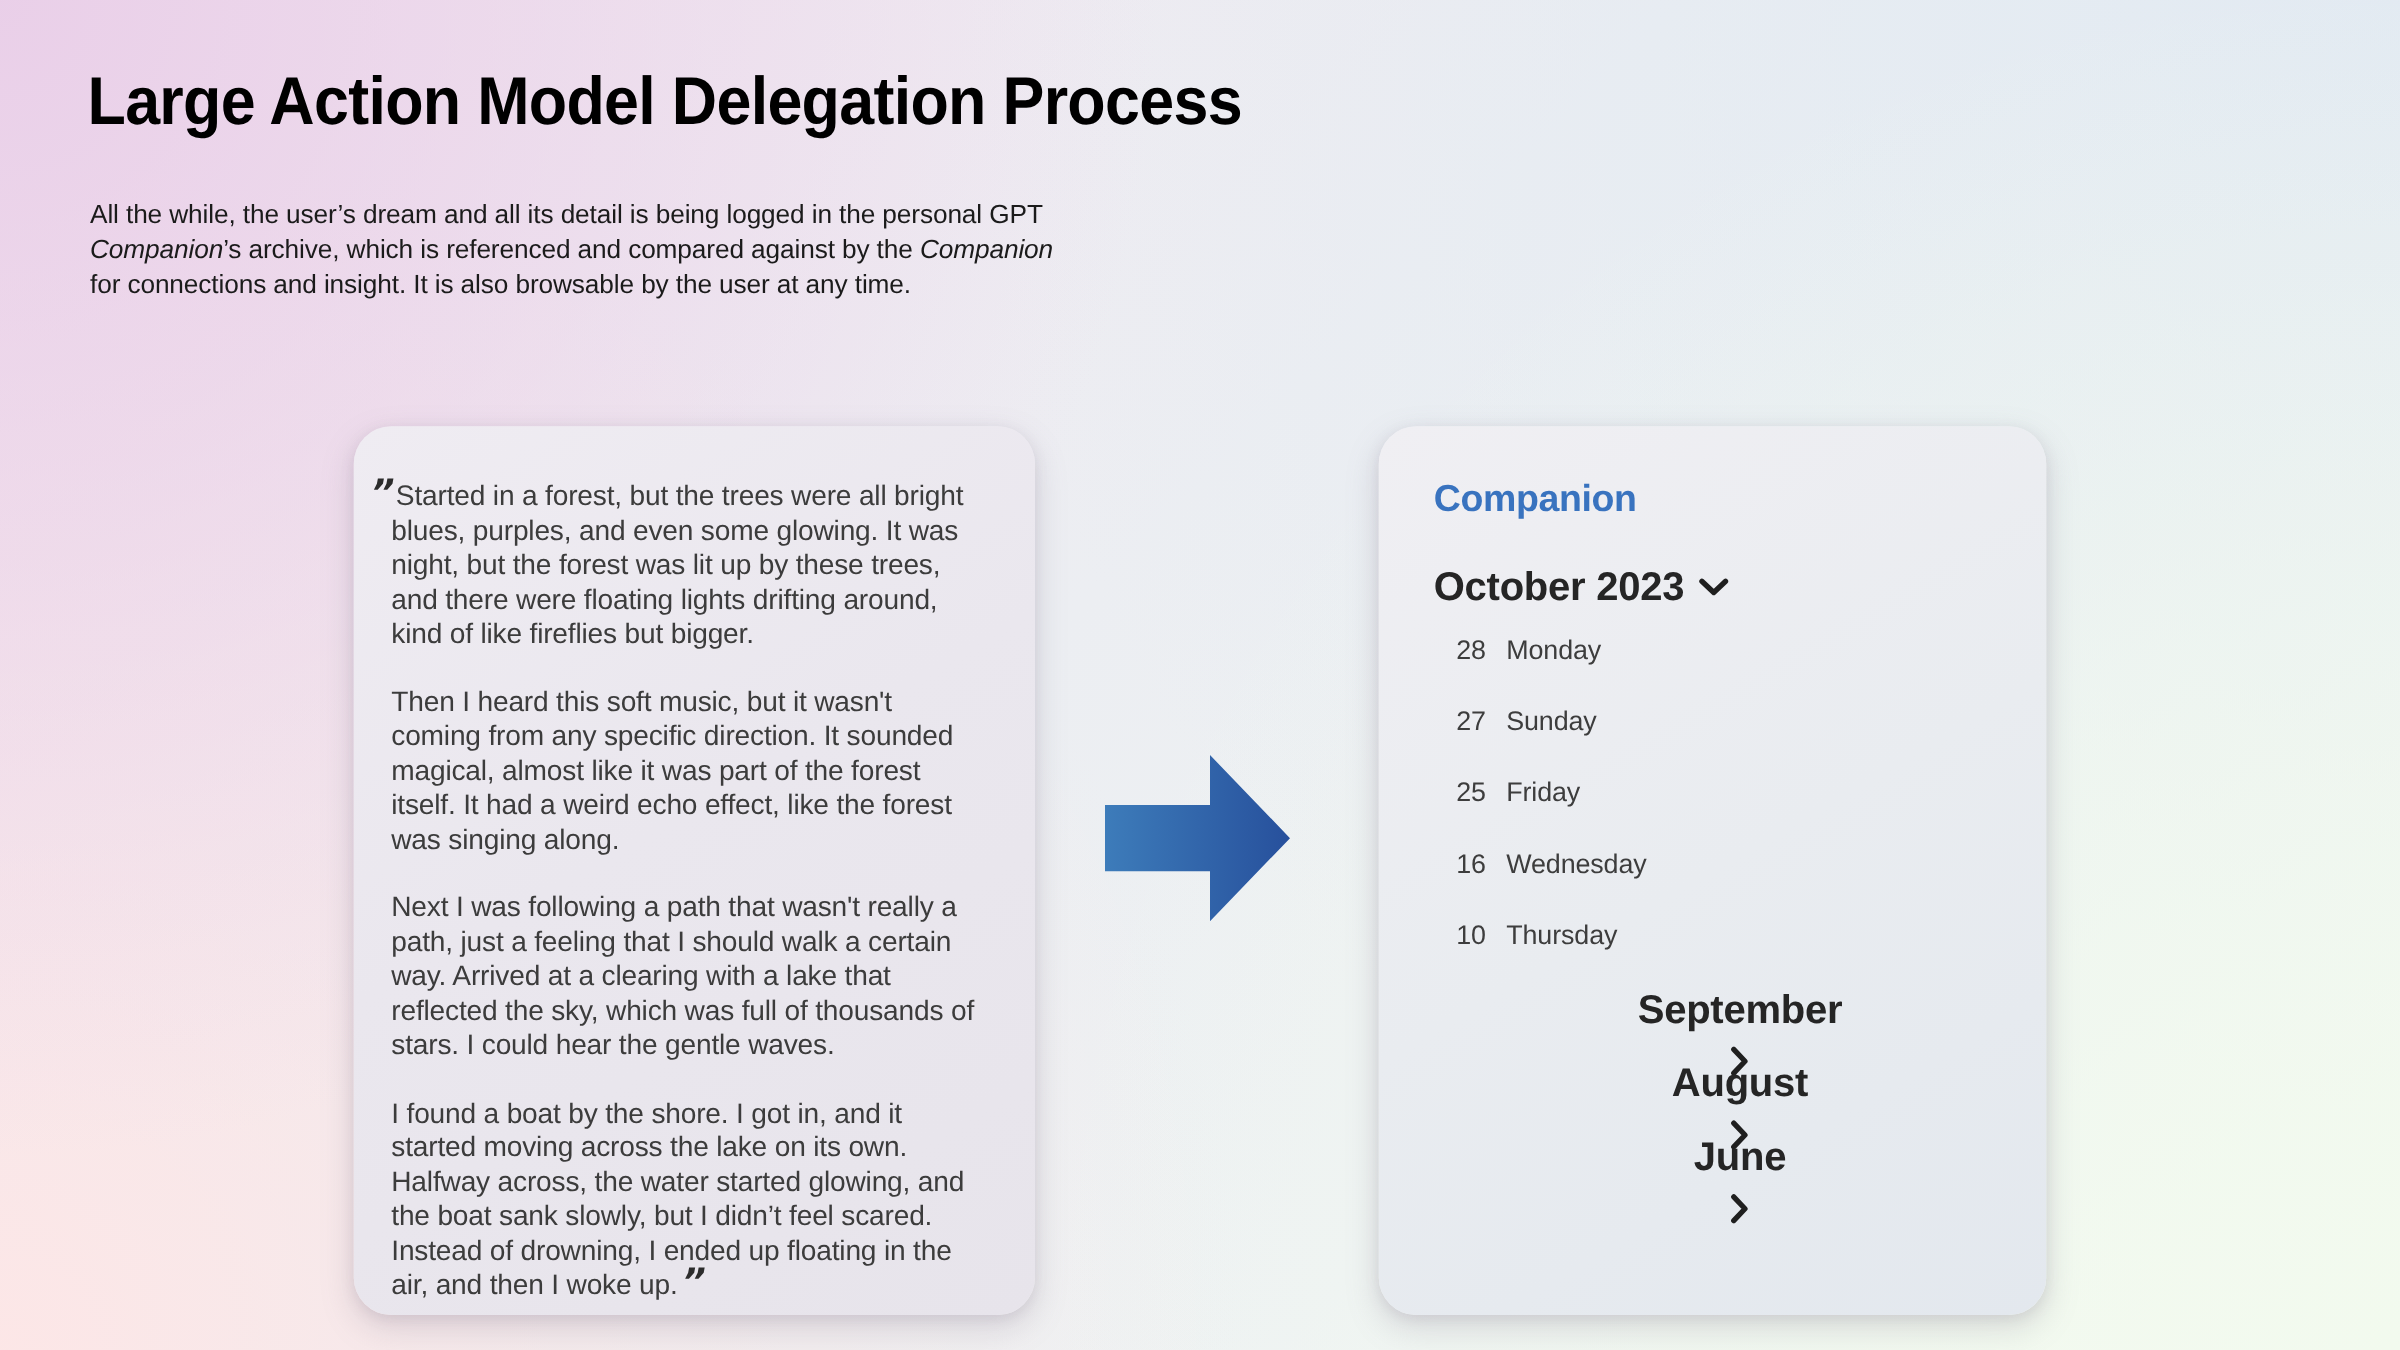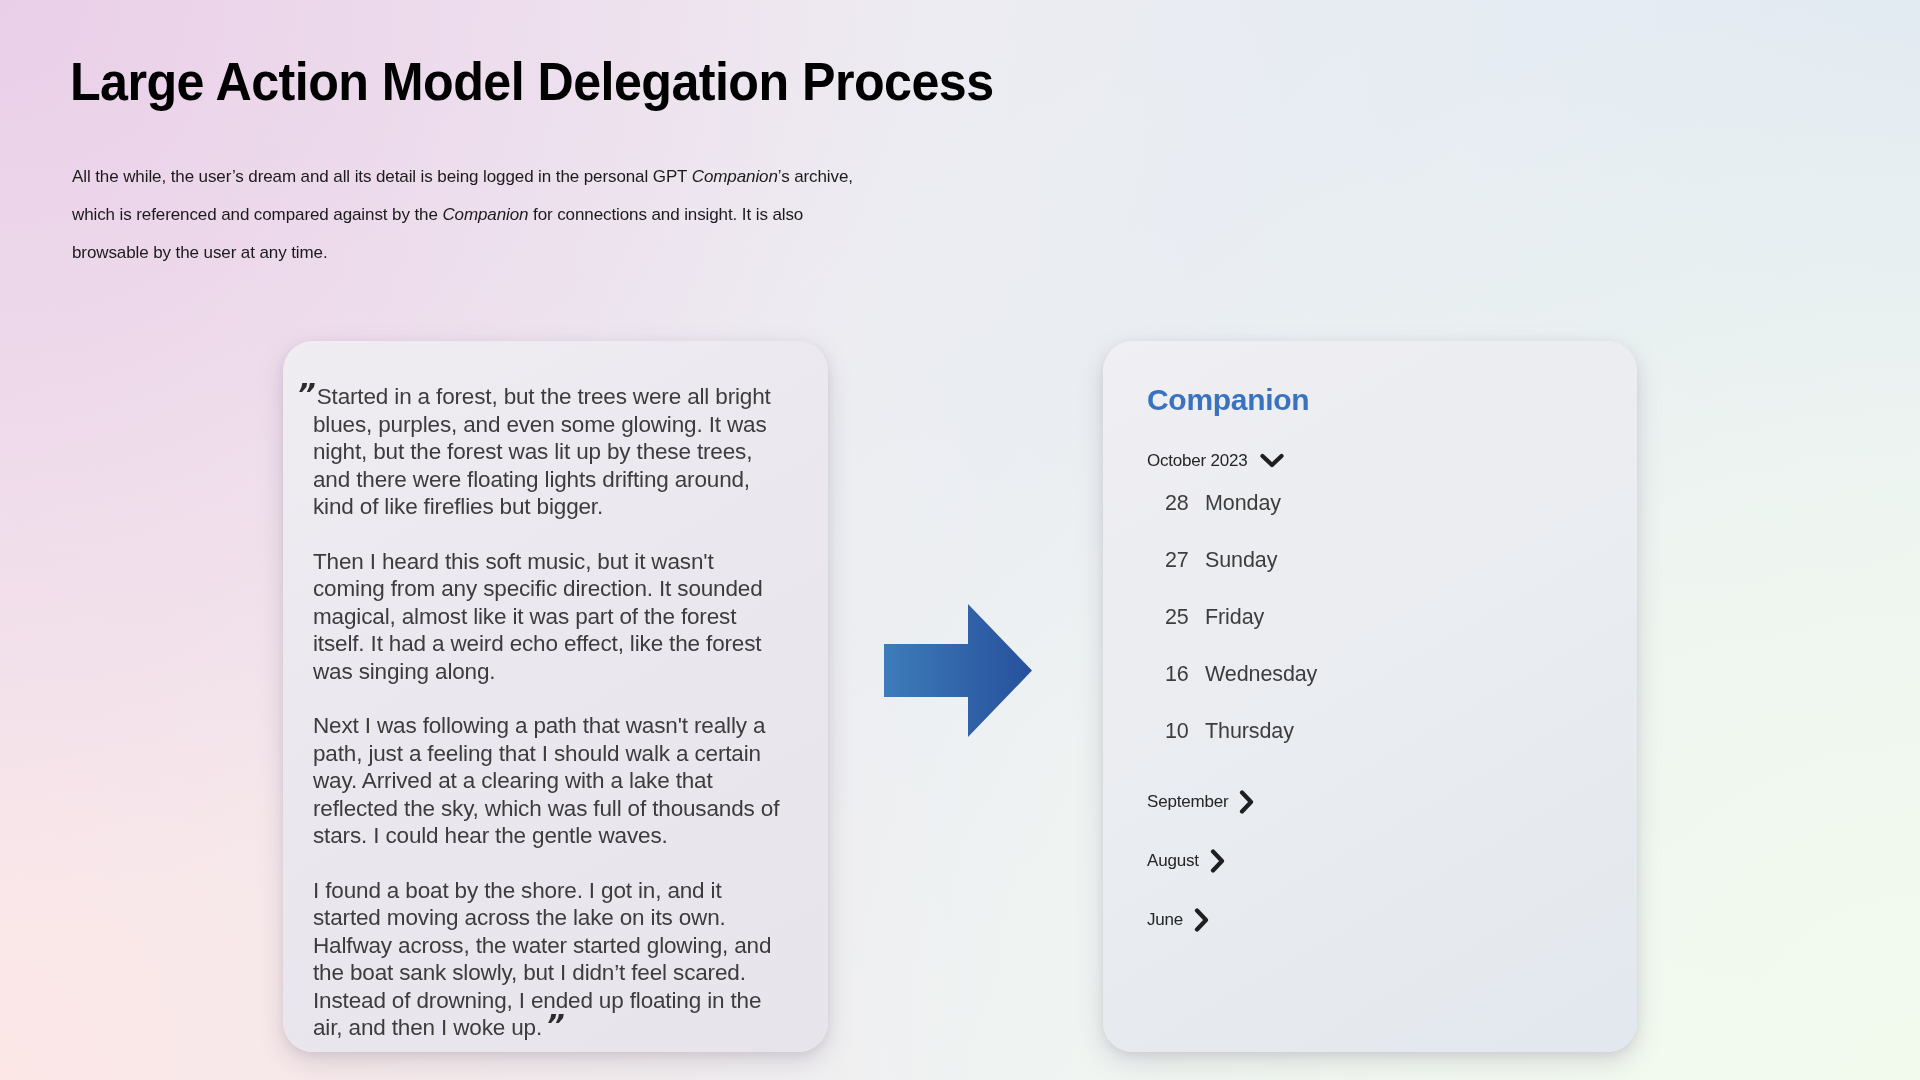--- a/index.html
+++ b/index.html
@@ -33,22 +33,22 @@
     color:#000000;
     white-space:nowrap;
     transform:scaleX(0.93);
     transform-origin:left center;
   }
 
   #intro-paragraph {
     position:absolute;
     left:72px; top:158px;
     width:790px;
-    font-size:17px;
-    line-height:38px;
+    font-size:21px;
+    line-height:28px;
     color:#1b1b1b;
     letter-spacing:-0.1px;
   }
   #intro-paragraph em { font-style:italic; }
 
   
   .card {
     position:absolute;
     border-radius:30px;
     box-shadow:
@@ -101,22 +101,22 @@
   }
 
   #month-current-row {
     display:flex;
     align-items:center;
     gap:12px;
     margin-left:44px;
     margin-top:34px;
   }
   .month-label {
-    font-size:17px;
-    font-weight:normal;
+    font-size:32px;
+    font-weight:bold;
     color:#252525;
     letter-spacing:-0.2px;
   }
 
   .chev { display:inline-block; color:#1f1f1f; line-height:0; }
   .chev svg { display:block; }
 
   #day-list {
     list-style:none;
     margin-top:16px;
@@ -134,20 +134,21 @@
   .day-num  { width:40px; text-align:left; }
   .day-name { }
 
   #month-list { list-style:none; margin-top:16px; }
   .month-row {
     display:flex;
     align-items:center;
     gap:11px;
     margin-left:44px;
     height:59px;
+    flex-direction:column;
   }
 
   
   #flow-arrow {
     position:absolute;
     left:884px; top:604px;
     width:148px; height:133px;
   }
   #flow-arrow svg { display:block; width:100%; height:100%; }
 </style>

